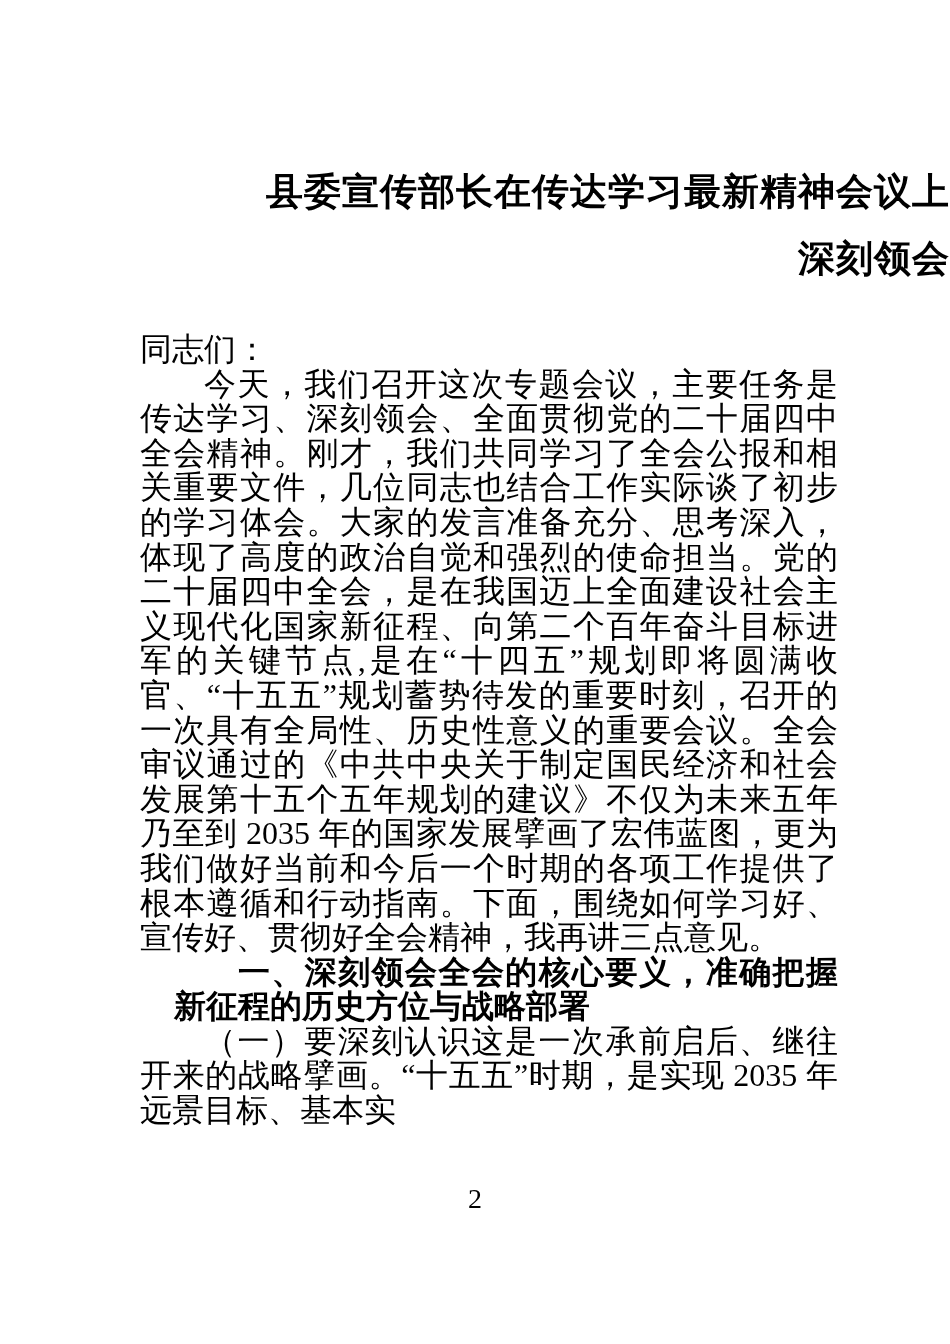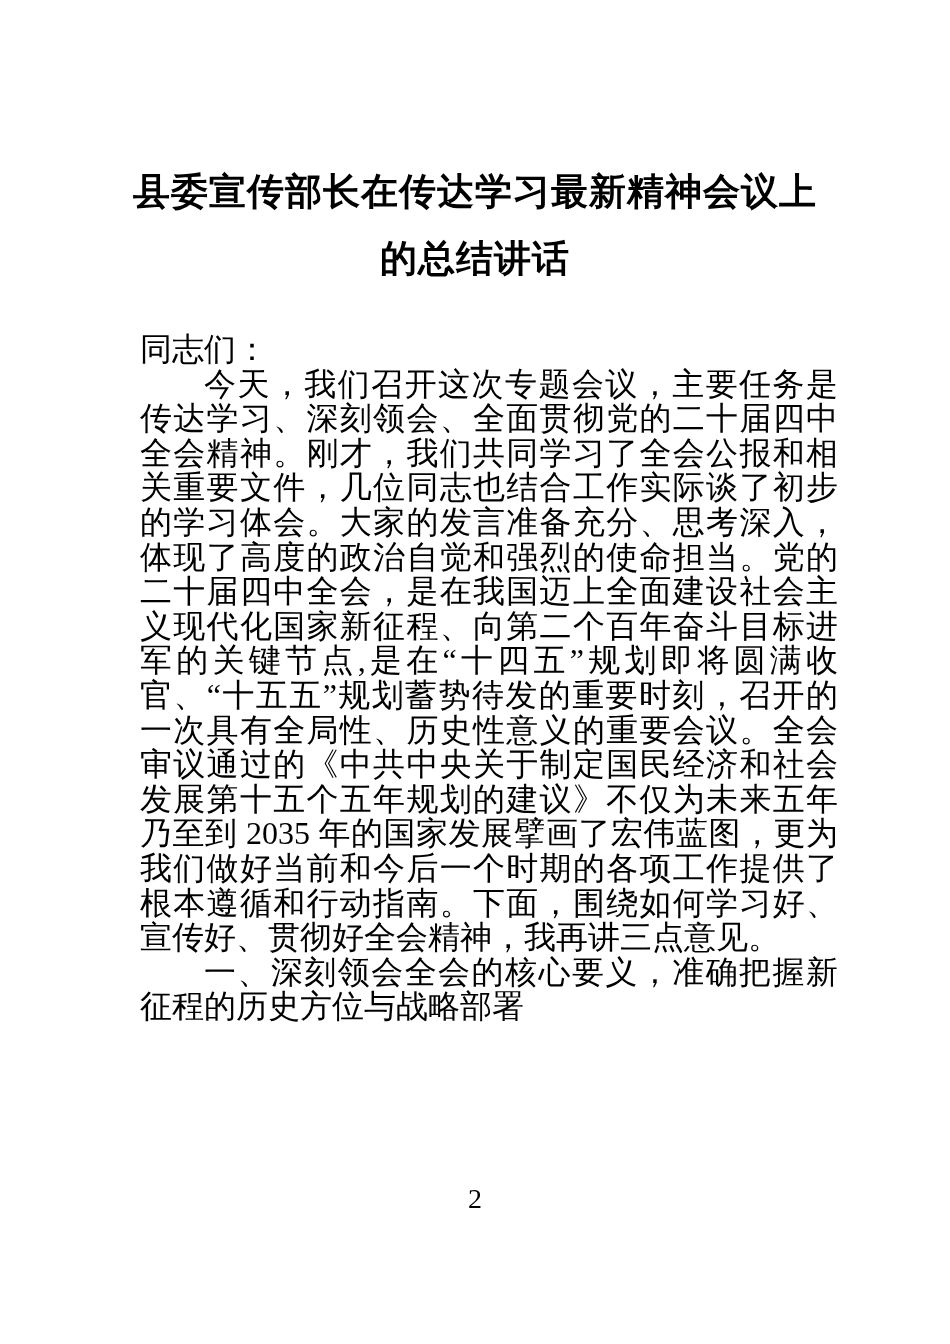--- a/index.html
+++ b/index.html
@@ -20,60 +20,63 @@
     margin: 0;
     padding-top: 158px;
     text-align: center;
     font-size: 37px;
     font-weight: bold;
     line-height: 67px;
     letter-spacing: 1px;
   }
   .doc-title .title-line {
     display: block;
+    text-align: right;
   }
   .doc-body {
     margin: 40px 112px 0 140px; 
     font-size: 32px;
     line-height: 34.6px;
     text-align: justify;
   }
   .doc-body p {
     margin: 0;
     padding: 0;
   }
   .doc-body p.indent {
     text-indent: 2em;
   }
   .doc-body p.bold {
-    font-weight: normal;
+    font-weight: bold;
+    margin-left: 34px;
   }
   .page-footer {
     position: absolute;
     top: 1183px;
     left: 0;
     width: 100%;
     text-align: center;
     font-size: 28px;
     line-height: 32px;
   }
 </style>
 </head>
 <body>
 
 <div class="page">
 
   <h1 class="doc-title">
     <span class="title-line">县委宣传部长在传达学习最新精神会议上</span>
-    <span class="title-line">的总结讲话</span>
+    <span class="title-line">深刻领会</span>
   </h1>
 
   <div class="doc-body">
     <p>同志们：</p>
     <p class="indent">今天，我们召开这次专题会议，主要任务是传达学习、深刻领会、全面贯彻党的二十届四中全会精神。刚才，我们共同学习了全会公报和相关重要文件，几位同志也结合工作实际谈了初步的学习体会。大家的发言准备充分、思考深入，体现了高度的政治自觉和强烈的使命担当。党的二十届四中全会，是在我国迈上全面建设社会主义现代化国家新征程、向第二个百年奋斗目标进军的关键节点,是在“十四五”规划即将圆满收官、“十五五”规划蓄势待发的重要时刻，召开的一次具有全局性、历史性意义的重要会议。全会审议通过的《中共中央关于制定国民经济和社会发展第十五个五年规划的建议》不仅为未来五年乃至到 2035 年的国家发展擘画了宏伟蓝图，更为我们做好当前和今后一个时期的各项工作提供了根本遵循和行动指南。下面，围绕如何学习好、宣传好、贯彻好全会精神，我再讲三点意见。</p>
     <p class="indent bold">一、深刻领会全会的核心要义，准确把握新征程的历史方位与战略部署</p>
+    <p class="indent">（一）要深刻认识这是一次承前启后、继往开来的战略擘画。“十五五”时期，是实现 2035 年远景目标、基本实</p>
   </div>
 
   <div class="page-footer">
     <span>2</span>
   </div>
 
 </div>
 
 </body></html>

